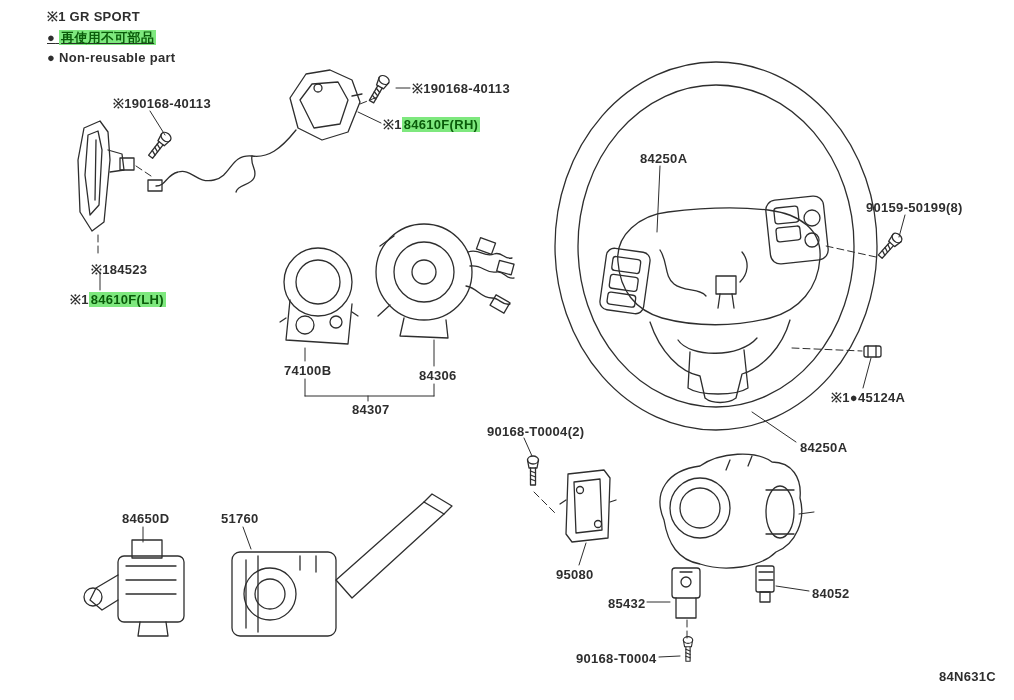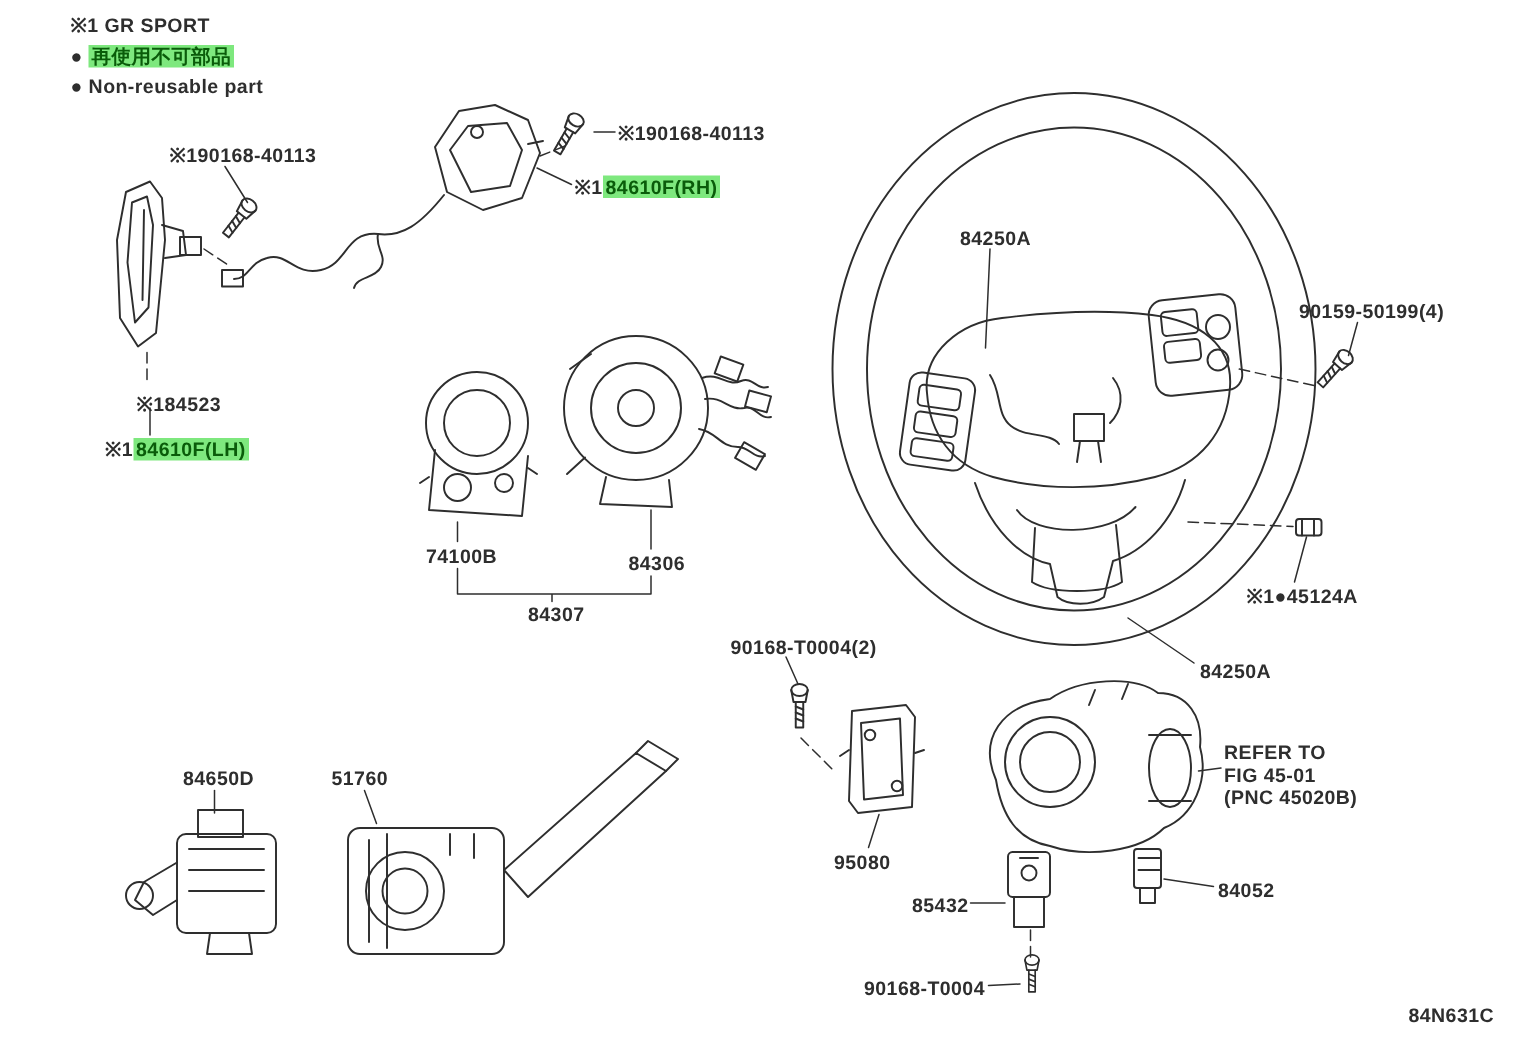--- a/index.html
+++ b/index.html
@@ -20,21 +20,21 @@
     letter-spacing:.3px;
     white-space:nowrap;
     line-height:15px;
   }
   .lbl .hl {
     background:var(--highlight-bg,#7ee87e);
     color:var(--highlight-text,#0a5c0a);
     padding:0 2px;
   }
   .refer div { line-height:15px; }
-  .jp { font-size:13px; }
+  .jp { font-size:13px;text-decoration:underline; }
 </style>
 </head>
 <body>
 
 <div class="stage">
 
   <svg class="art" width="1014" height="700" viewBox="0 0 1014 700">
     <defs>
       <symbol id="screw" overflow="visible">
         <ellipse cx="0" cy="0" rx="5.5" ry="4"></ellipse>
@@ -227,37 +227,32 @@
 
   <div class="lbl" style="left:70px;top:292px">
     <span>※1</span><span class="hl">84610F(LH)</span>
   </div>
 
   <div class="lbl" style="left:284px;top:363px">74100B</div>
   <div class="lbl" style="left:419px;top:368px">84306</div>
   <div class="lbl" style="left:352px;top:402px">84307</div>
 
   <div class="lbl" style="left:640px;top:151px">84250A</div>
-  <div class="lbl" style="left:866px;top:200px">90159-50199(4)</div>
+  <div class="lbl" style="left:866px;top:200px">90159-50199(8)</div>
 
   <div class="lbl" style="left:831px;top:390px">
     <span>※1</span><span>●</span><span>45124A</span>
   </div>
 
   <div class="lbl" style="left:800px;top:440px">84250A</div>
   <div class="lbl" style="left:487px;top:424px">90168-T0004(2)</div>
 
   <div class="lbl" style="left:122px;top:511px">84650D</div>
   <div class="lbl" style="left:221px;top:511px">51760</div>
   <div class="lbl" style="left:556px;top:567px">95080</div>
   <div class="lbl" style="left:608px;top:596px">85432</div>
   <div class="lbl" style="left:812px;top:586px">84052</div>
   <div class="lbl" style="left:576px;top:651px">90168-T0004</div>
 
-  <div class="lbl refer" style="left:816px;top:494px">
-    <div>REFER TO</div>
-    <div>FIG 45-01</div>
-    <div>(PNC 45020B)</div>
-  </div>
 
   <div class="lbl code" style="left:939px;top:669px">84N631C</div>
 
 </div>
 
 </body></html>

